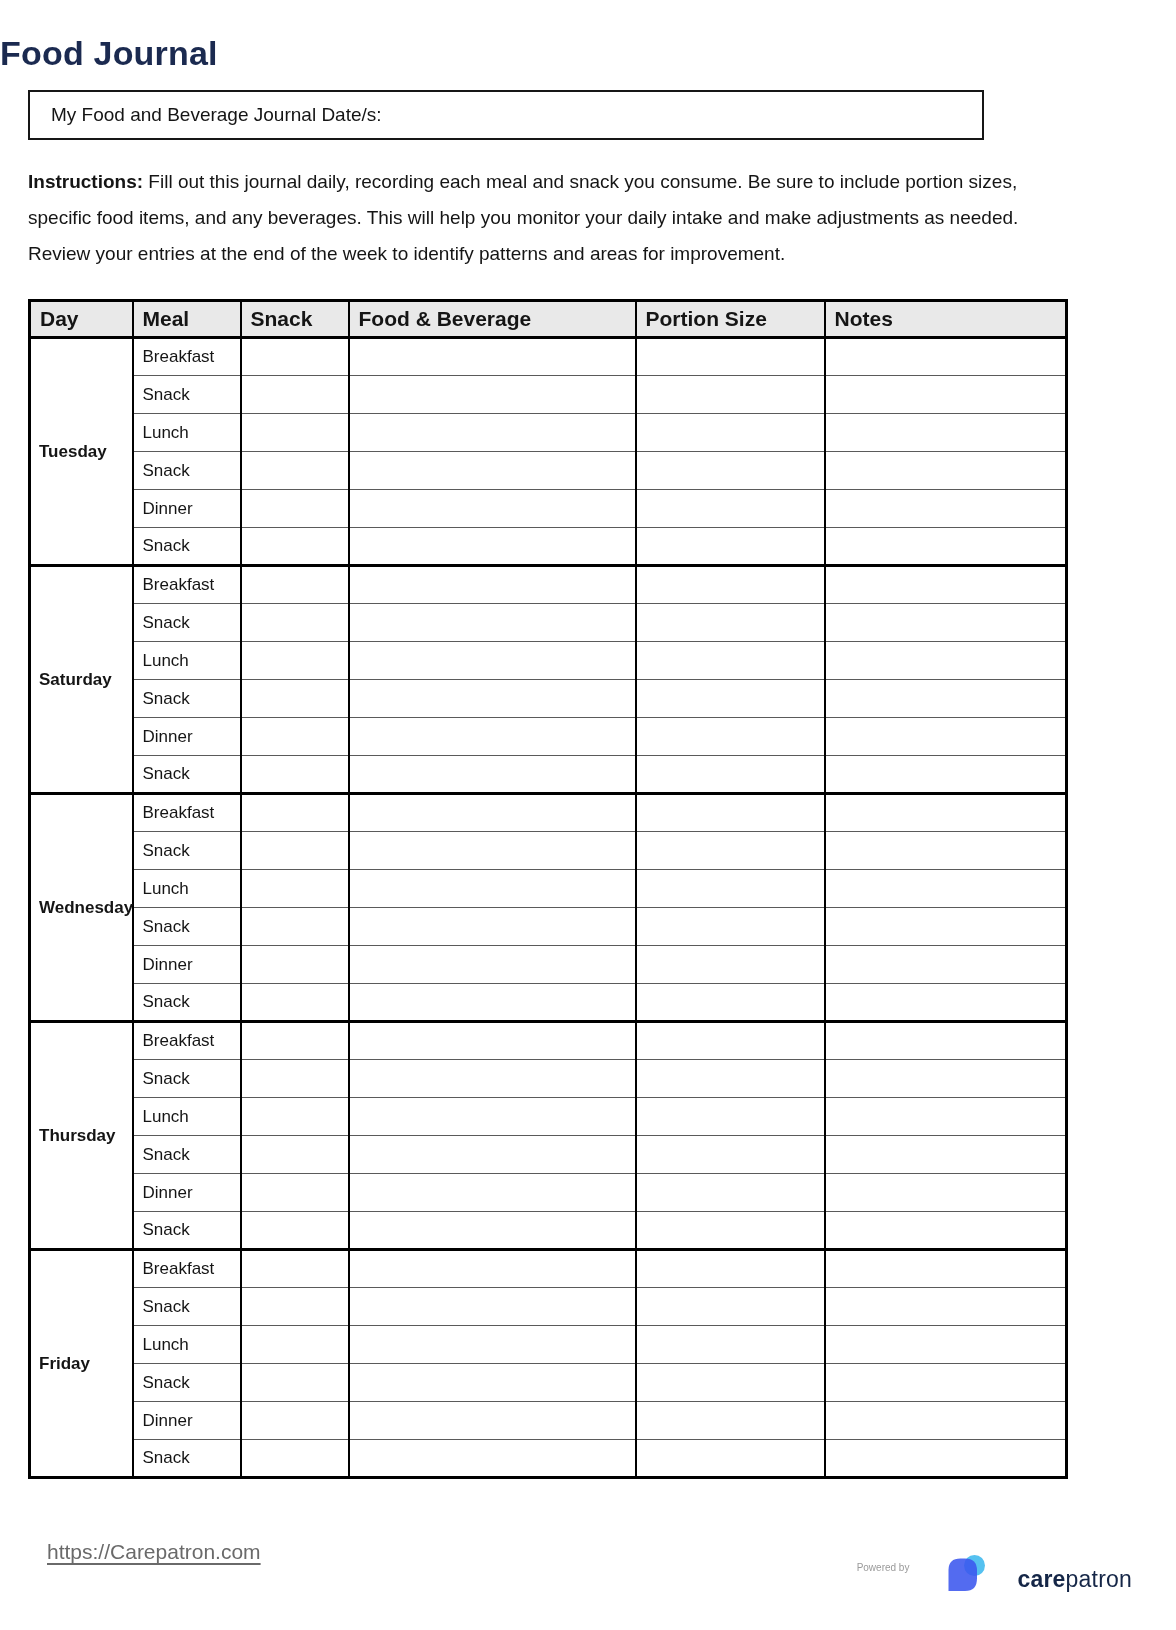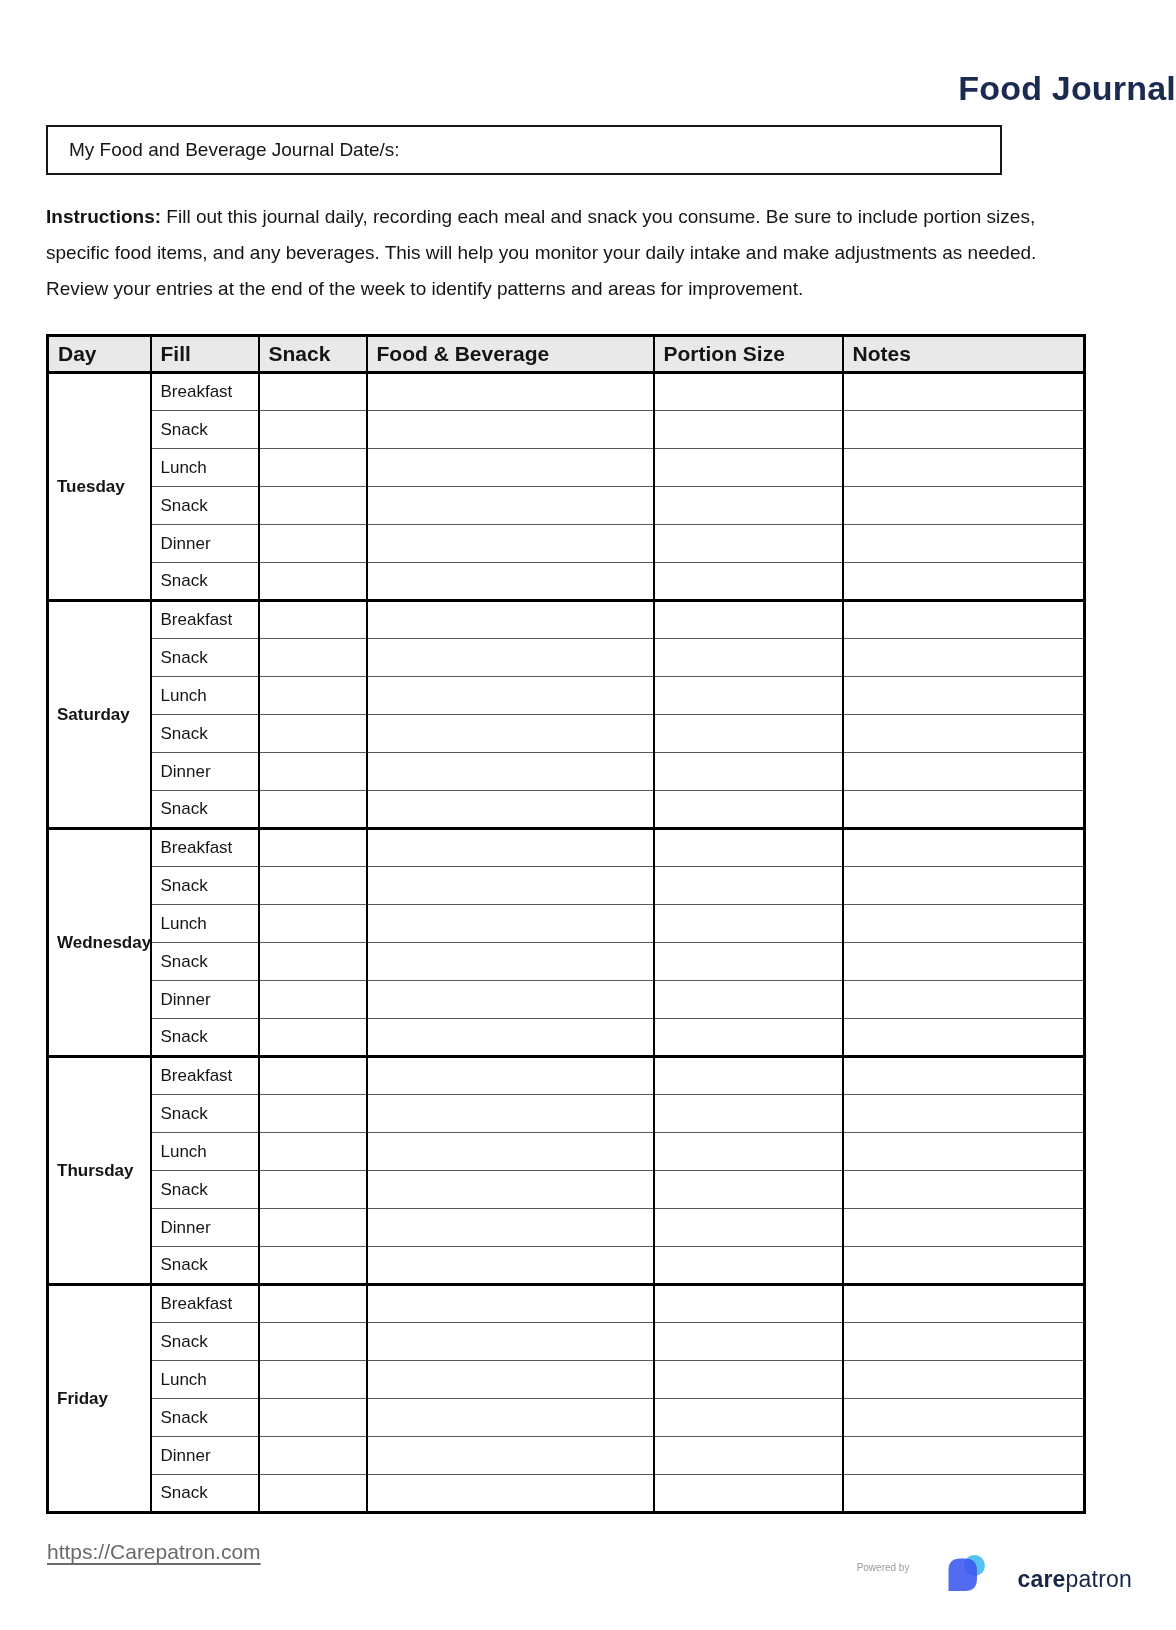--- a/index.html
+++ b/index.html
@@ -19,30 +19,30 @@
   .page {
     position: relative;
     width: 1176px;
     height: 1630px;
     background: #ffffff;
     font-family: "Liberation Sans", sans-serif;
     color: var(--text-black);
     overflow: hidden;
   }
   .page-title {
-    padding-top: 69px;
-    text-align: right;
+    padding-top: 34px;
+    text-align: left;
     font-size: 34px;
     font-weight: bold;
     color: var(--title-navy);
     letter-spacing: 0.2px;
   }
   .content {
     width: 956px;
-    margin-left: 46px;
+    margin-left: 28px;
     border-radius: 23px;
   }
   .date-box {
     margin-top: 17px;
     height: 50px;
     border: 2px solid #161616;
     display: flex;
     align-items: center;
     padding-left: 21px;
     font-size: 19px;
@@ -148,21 +148,21 @@
         <col class="c-day">
           <col class="c-meal">
           <col class="c-time">
         <col class="c-food">
           <col class="c-portion">
           <col class="c-notes">
       </colgroup>
       <thead>
         <tr>
           <th>Day</th>
-          <th>Fill</th>
+          <th>Meal</th>
           <th>Snack</th>
           <th>Food &amp; Beverage</th>
           <th>Portion Size</th>
           <th>Notes</th>
         </tr>
       </thead>
       <tbody>
           <tr class="block-start">
             <td rowspan="6" class="day-cell">Tuesday</td>
             <td>Breakfast</td>

